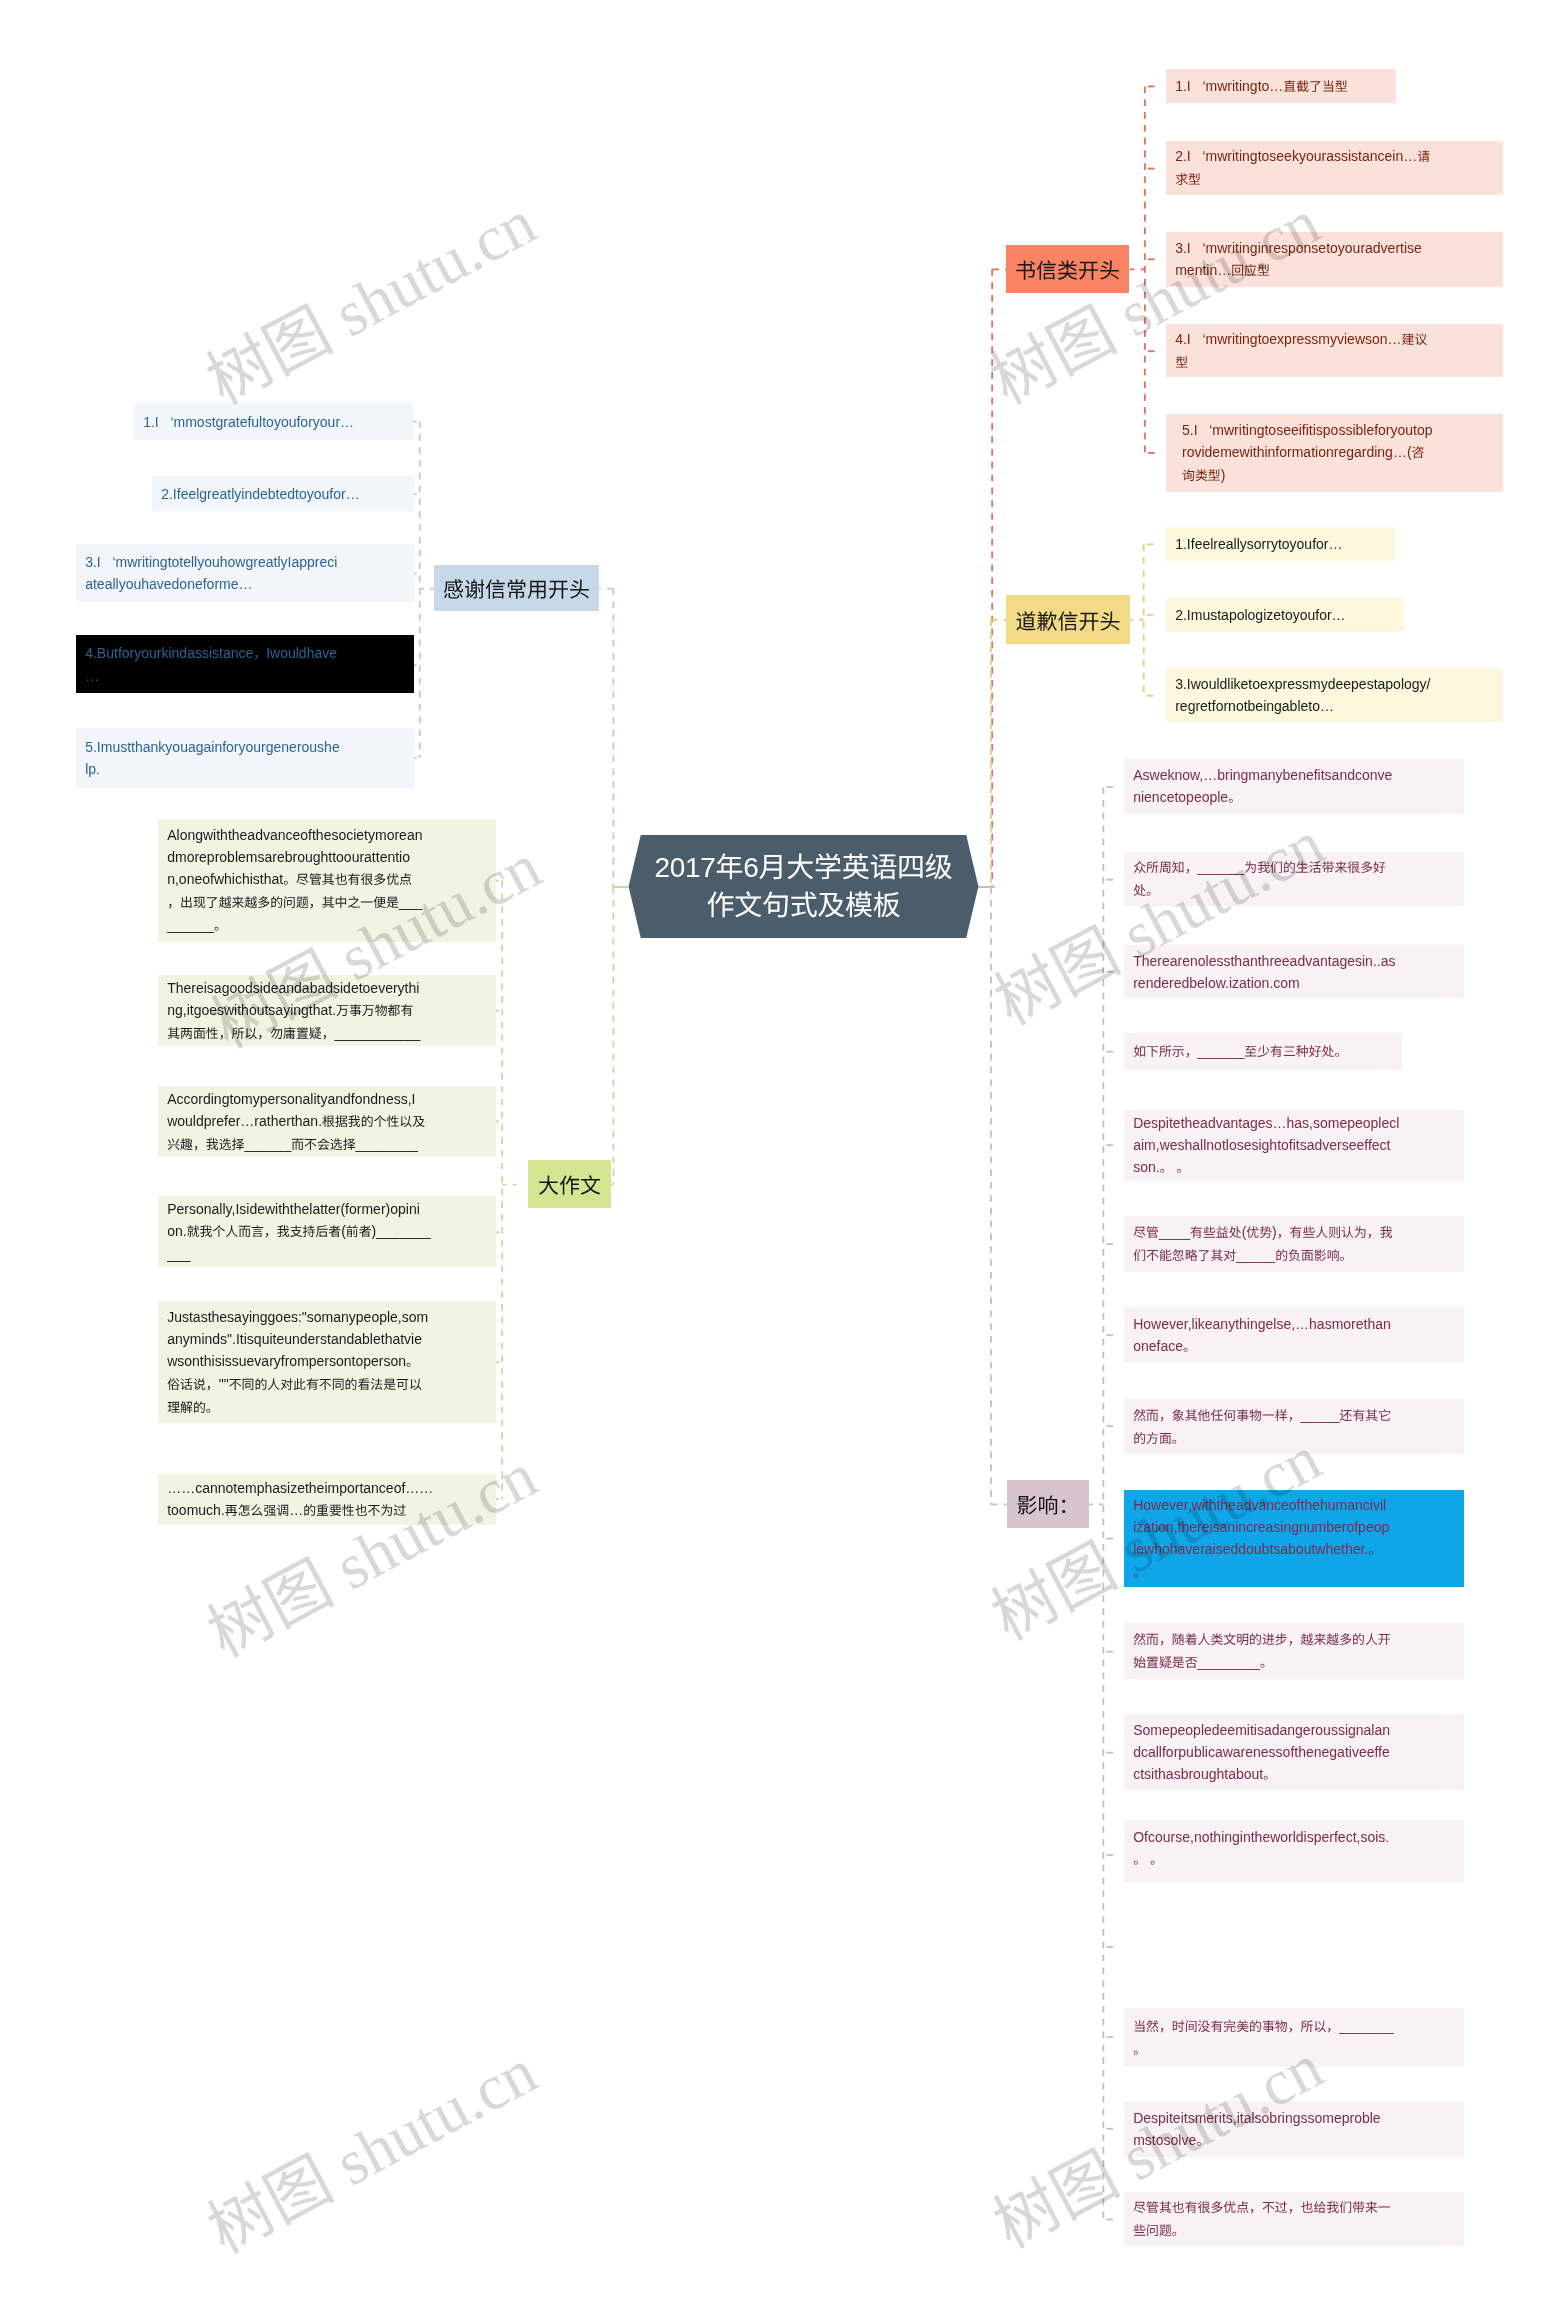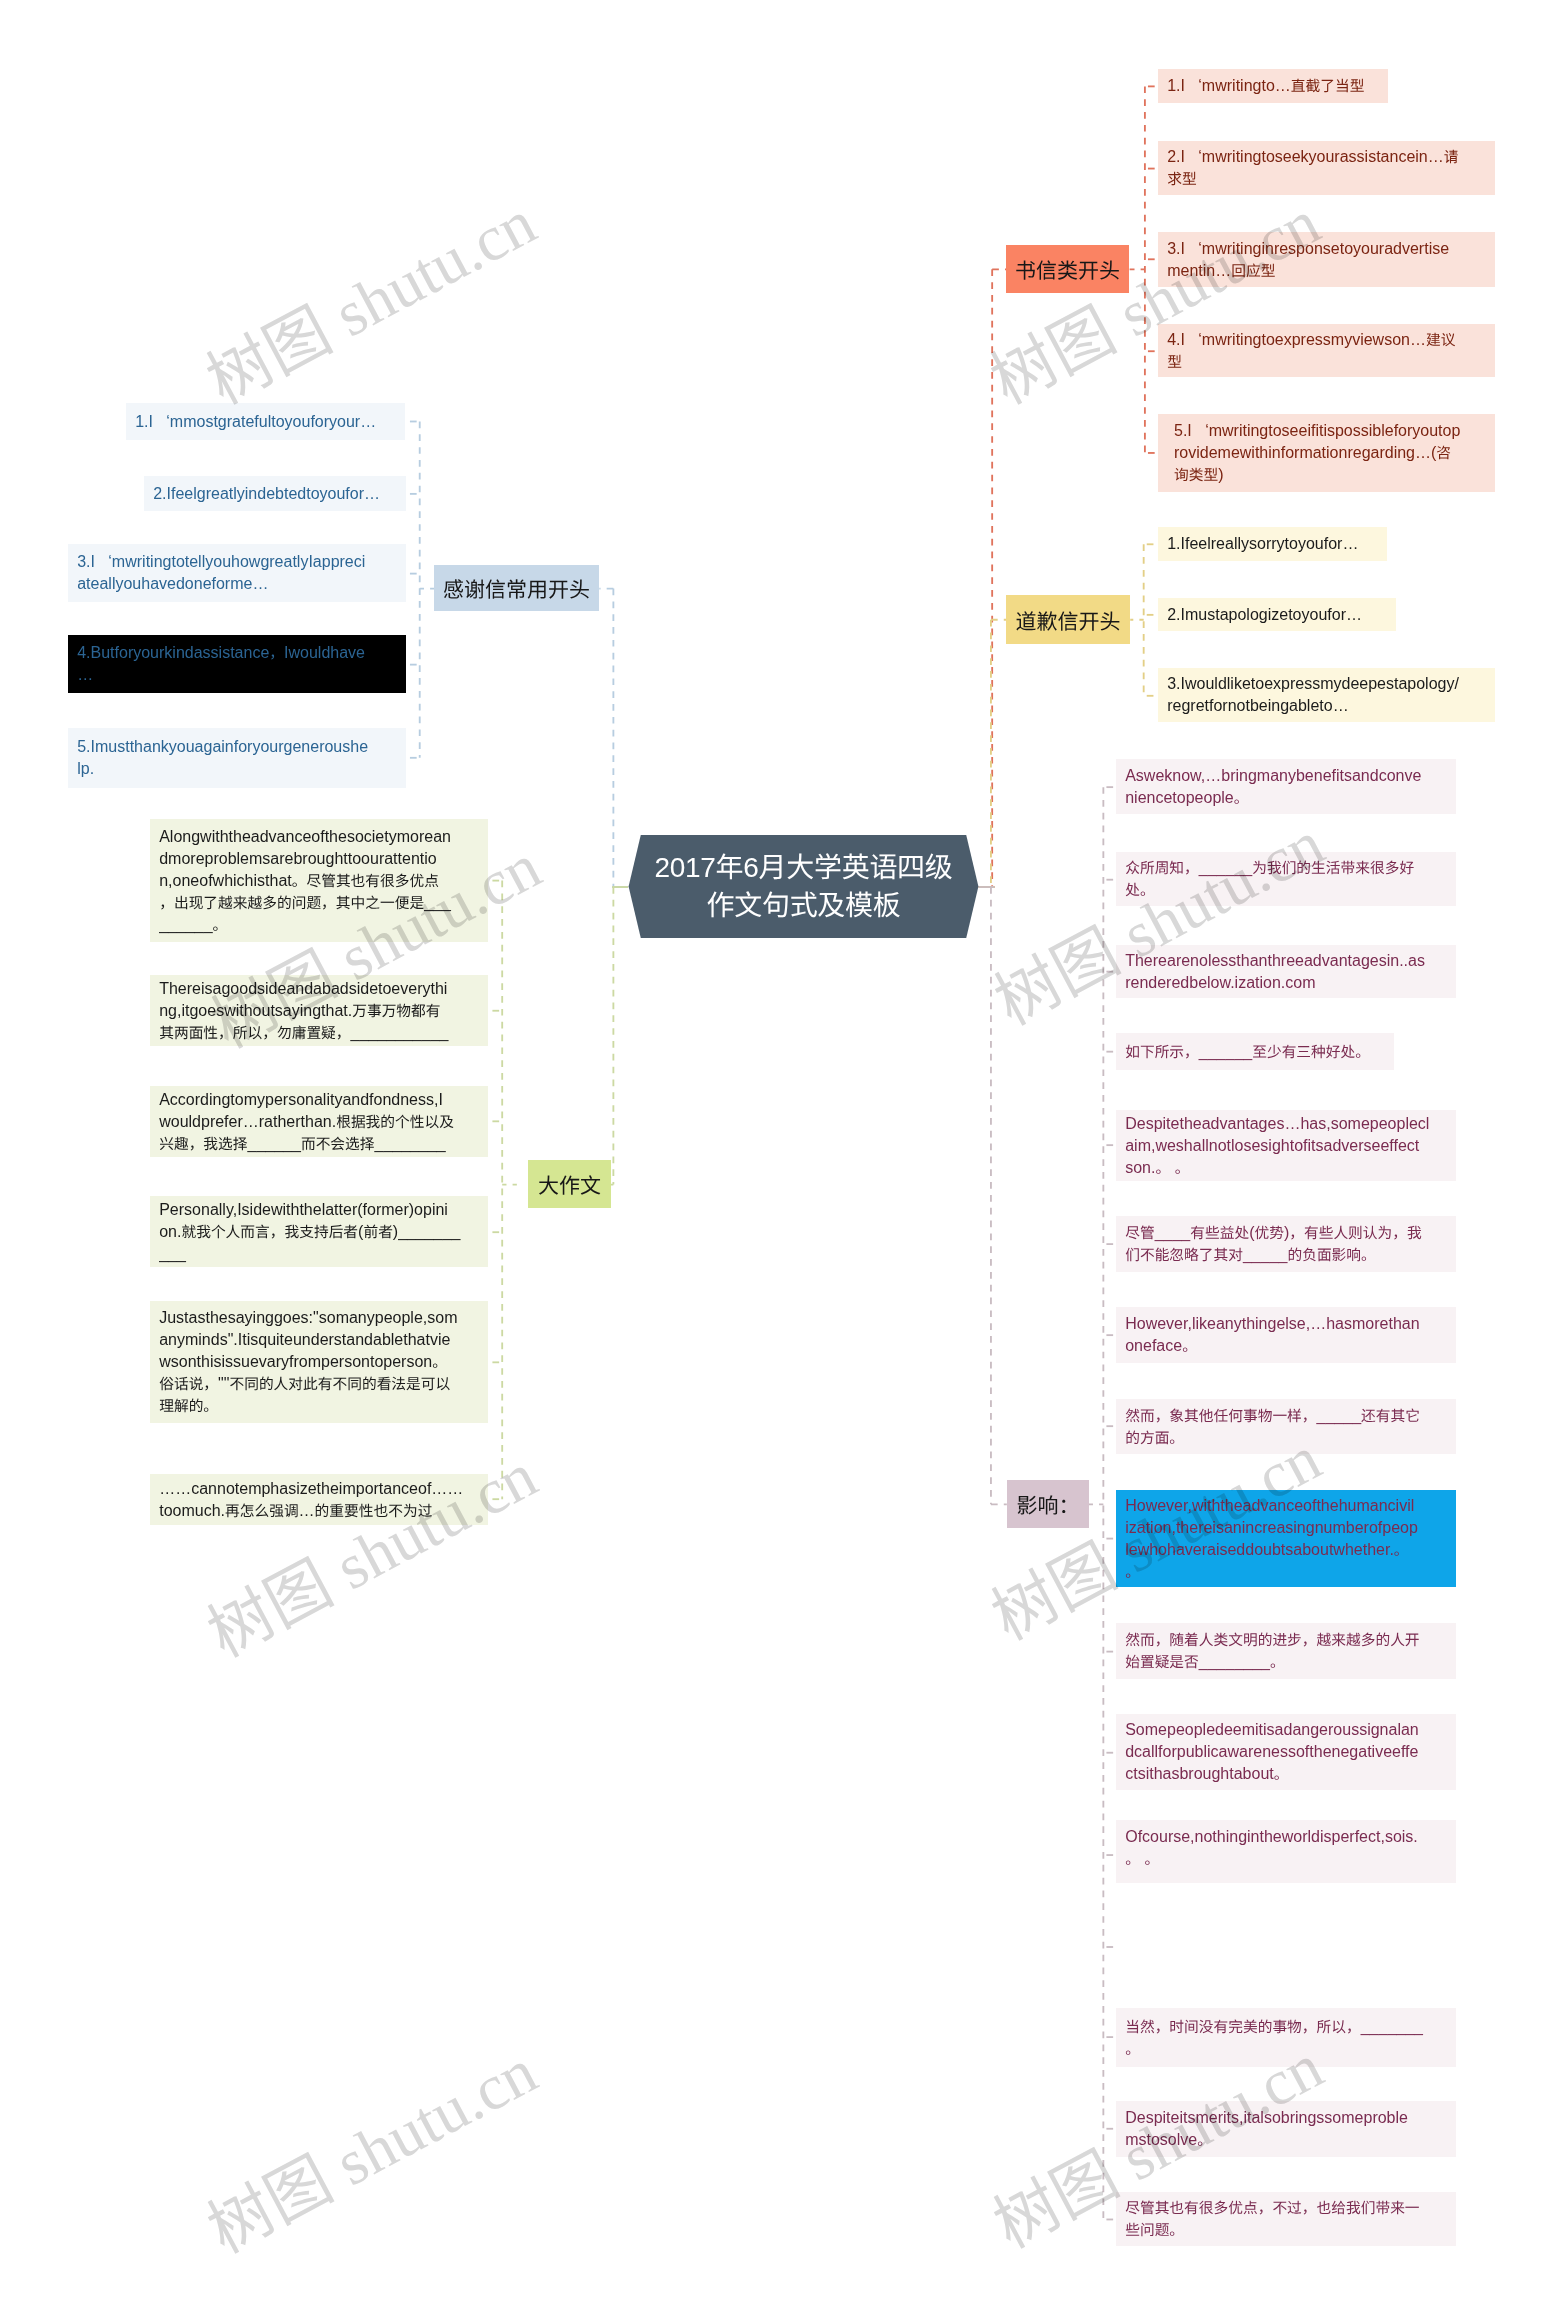--- a/index.html
+++ b/index.html
@@ -2,21 +2,21 @@
 <html lang="zh-CN" style="font-size:9.8px"><head>
 <meta charset="utf-8">
 <title>2017年6月大学英语四级作文句式及模板</title>
 <style>
   html,body{margin:0;padding:0;background:#ffffff;}
   body{width:1564px;height:2319px;position:relative;overflow:hidden;
        font-family:"Liberation Sans","DejaVu Sans",sans-serif;}
   #stage{position:absolute;left:0;top:0;width:1564px;height:2319px;background:#fff;}
   svg.links{position:absolute;left:0;top:0;width:1564px;height:2319px;}
   .leaf{position:absolute;box-sizing:border-box;display:flex;align-items:center;
-        padding:0 8.6px 0 9.2px;font-size:16px;line-height:22px;}
+        padding:0 8.6px 0 9.2px;font-size:14px;line-height:22px;margin-left:8px;}
   .leaf span{display:block;width:100%;white-space:pre;}
   .leaf i.cjk{font-style:normal;font-size:0.92em;}
   .branch{position:absolute;box-sizing:border-box;display:flex;align-items:center;
         justify-content:center;font-size:21px;color:#171717;letter-spacing:0px;white-space:nowrap;}
   .rootwrap{position:absolute;}
   .rootshape{position:absolute;left:0;top:0;}
   .roottext{position:absolute;left:0;top:0;display:flex;align-items:center;justify-content:center;
         color:#ffffff;font-size:28px;line-height:38px;text-align:center;letter-spacing:-0.3px;white-space:pre-line;}
   #wmlayer{position:absolute;left:0;top:0;width:1564px;height:2319px;mix-blend-mode:multiply;pointer-events:none;}
   .wm{position:absolute;color:#d8d8d8;font-size:64px;line-height:1;

